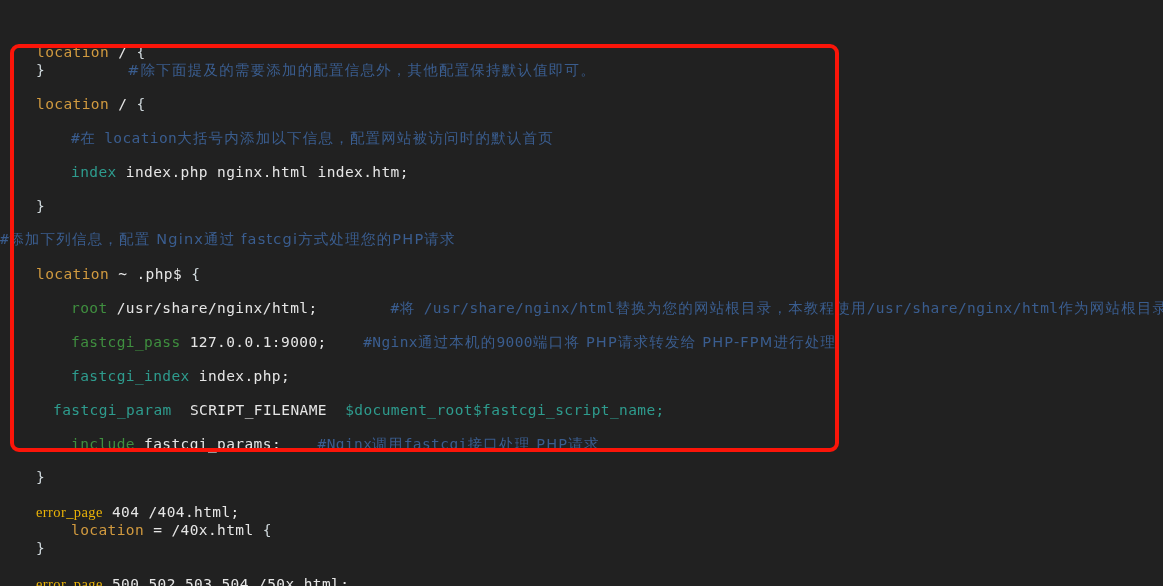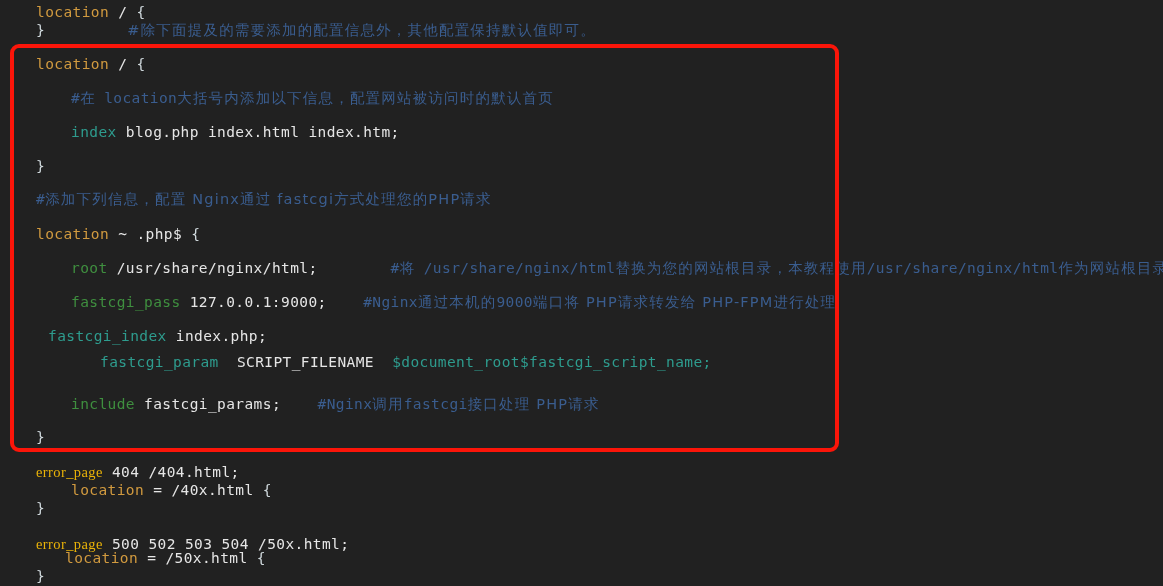--- a/index.html
+++ b/index.html
@@ -19,20 +19,21 @@
     width: 1163px;
     height: 586px;
     background: #212121;
   }
 
   
   .code-area {
     position: absolute;
     inset: 0;
     overflow: hidden;
+    margin-top: 40px;
   }
 
   .code-line {
     position: absolute;
     left: 0;
     white-space: pre;
     font-family: "DejaVu Sans Mono", "Liberation Mono", monospace;
     font-size: 14.5px;
     letter-spacing: 0.4px;
     line-height: 18px;
@@ -79,28 +80,28 @@
 </head>
 <body>
 
 <div id="screenshot" style="background: rgb(33, 33, 33);">
 
   <div class="code-area" id="code-area">
       <div class="code-line" style="top: 3px; padding-left: 36px;"><span class="tok-directive-orange">location</span><span class="tok-plain"> </span><span class="tok-plain">/</span><span class="tok-plain"> </span><span class="tok-brace">{</span></div>
       <div class="code-line" style="top: 21px; padding-left: 36px;"><span class="tok-brace">}</span><span class="tok-plain">         </span><span class="tok-comment cjk">#除下面提及的需要添加的配置信息外，其他配置保持默认值即可。</span></div>
       <div class="code-line" style="top: 55px; padding-left: 36px;"><span class="tok-directive-orange">location</span><span class="tok-plain"> </span><span class="tok-plain">/</span><span class="tok-plain"> </span><span class="tok-brace">{</span></div>
       <div class="code-line" style="top: 89px; padding-left: 71px;"><span class="tok-comment">#在 location</span><span class="tok-comment cjk">大括号内添加以下信息，配置网站被访问时的默认首页</span></div>
-      <div class="code-line" style="top: 123px; padding-left: 71px;"><span class="tok-directive-teal">index</span><span class="tok-plain"> </span><span class="tok-plain">blog.php index.html index.htm;</span></div>
+      <div class="code-line" style="top: 123px; padding-left: 71px;"><span class="tok-directive-teal">index</span><span class="tok-plain"> </span><span class="tok-plain">index.php nginx.html index.htm;</span></div>
       <div class="code-line" style="top: 157px; padding-left: 36px;"><span class="tok-brace">}</span></div>
-      <div class="code-line" style="top: 190px; padding-left: 36px;"><span class="tok-comment">#</span><span class="tok-comment cjk">添加下列信息，配置 Nginx通过 fastcgi方式处理您的PHP请求</span></div>
+      <div class="code-line" style="top: 190px; "><span class="tok-comment">#</span><span class="tok-comment cjk">添加下列信息，配置 Nginx通过 fastcgi方式处理您的PHP请求</span></div>
       <div class="code-line" style="top: 225px; padding-left: 36px;"><span class="tok-directive-orange">location</span><span class="tok-plain"> </span><span class="tok-plain">~</span><span class="tok-plain"> </span><span class="tok-plain">.php$</span><span class="tok-plain"> </span><span class="tok-brace">{</span></div>
       <div class="code-line" style="top: 259px; padding-left: 71px;"><span class="tok-directive-green">root</span><span class="tok-plain"> </span><span class="tok-plain">/usr/share/nginx/html;</span><span class="tok-plain">        </span><span class="tok-comment">#将 /usr/share/nginx/html</span><span class="tok-comment cjk">替换为您的网站根目录，本教程使用</span><span class="tok-comment">/usr/share/nginx/html</span><span class="tok-comment cjk">作为网站根目录</span></div>
       <div class="code-line" style="top: 293px; padding-left: 71px;"><span class="tok-directive-green">fastcgi_pass</span><span class="tok-plain"> </span><span class="tok-plain">127.0.0.1:9000;</span><span class="tok-plain">    </span><span class="tok-comment">#Nginx</span><span class="tok-comment cjk">通过本机的</span><span class="tok-comment">9000</span><span class="tok-comment cjk">端口将 PHP请求转发给 PHP-FPM进行处理</span></div>
-      <div class="code-line" style="top: 327px; padding-left: 48px;"><span class="tok-directive-teal">fastcgi_index</span><span class="tok-plain"> </span><span class="tok-plain">index.php;</span></div>
-      <div class="code-line" style="top: 353px; padding-left: 100px;"><span class="tok-directive-teal">fastcgi_param</span><span class="tok-plain">  </span><span class="tok-plain">SCRIPT_FILENAME</span><span class="tok-plain">  </span><span class="tok-var">$document_root$fastcgi_script_name;</span></div>
+      <div class="code-line" style="top: 327px; padding-left: 71px;"><span class="tok-directive-teal">fastcgi_index</span><span class="tok-plain"> </span><span class="tok-plain">index.php;</span></div>
+      <div class="code-line" style="top: 361px; padding-left: 53px;"><span class="tok-directive-teal">fastcgi_param</span><span class="tok-plain">  </span><span class="tok-plain">SCRIPT_FILENAME</span><span class="tok-plain">  </span><span class="tok-var">$document_root$fastcgi_script_name;</span></div>
       <div class="code-line" style="top: 395px; padding-left: 71px;"><span class="tok-directive-green">include</span><span class="tok-plain"> </span><span class="tok-plain">fastcgi_params;</span><span class="tok-plain">    </span><span class="tok-comment">#Nginx</span><span class="tok-comment cjk">调用</span><span class="tok-comment">fastcgi</span><span class="tok-comment cjk">接口处理 PHP请求</span></div>
       <div class="code-line" style="top: 428px; padding-left: 36px;"><span class="tok-brace">}</span></div>
       <div class="code-line" style="top: 463px; padding-left: 36px;"><span class="tok-directive-red">error_page</span><span class="tok-plain"> </span><span class="tok-plain">404 /404.html;</span></div>
       <div class="code-line" style="top: 481px; padding-left: 71px;"><span class="tok-directive-orange">location</span><span class="tok-plain"> </span><span class="tok-plain">= /40x.html</span><span class="tok-plain"> </span><span class="tok-brace">{</span></div>
       <div class="code-line" style="top: 499px; padding-left: 36px;"><span class="tok-brace">}</span></div>
       <div class="code-line" style="top: 535px; padding-left: 36px;"><span class="tok-directive-red">error_page</span><span class="tok-plain"> </span><span class="tok-plain">500 502 503 504 /50x.html;</span></div>
       <div class="code-line" style="top: 549px; padding-left: 65px;"><span class="tok-directive-orange">location</span><span class="tok-plain"> </span><span class="tok-plain">= /50x.html</span><span class="tok-plain"> </span><span class="tok-brace">{</span></div>
       <div class="code-line" style="top: 567px; padding-left: 36px;"><span class="tok-brace">}</span></div>
     </div>
 

